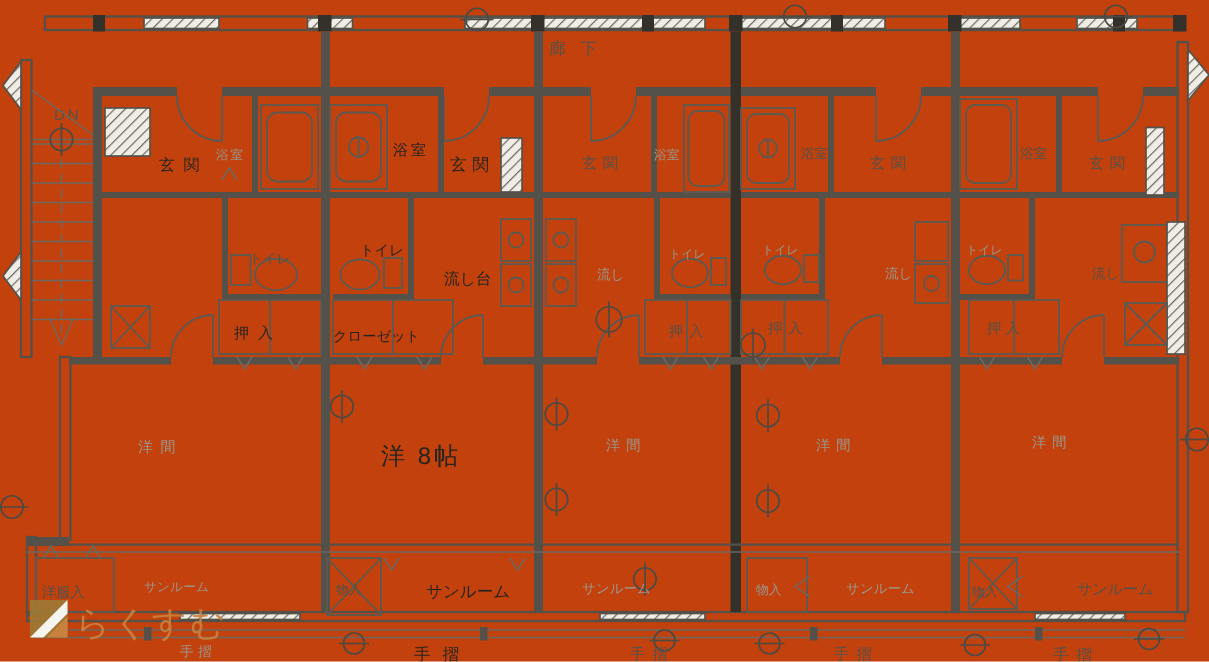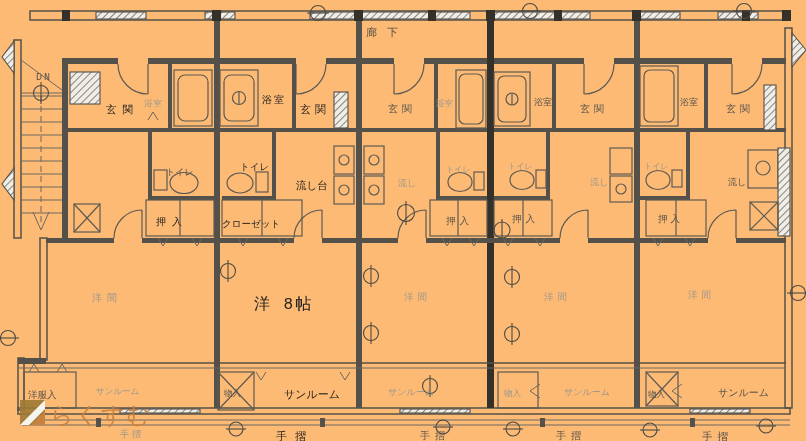--- a/index.html
+++ b/index.html
@@ -1,17 +1,17 @@
 <!DOCTYPE html>
 <html><head>
 <meta charset="utf-8">
 <style>
   html,body{margin:0;padding:0;background:#e9e7e0;}
-  #stage{position:relative;width:806px;height:441px;background:#fdba74;overflow:hidden;
-         font-family:Liberation Mono, monospace;}
+  #stage{position:relative;width:806px;height:441px;background:#c2410c;overflow:hidden;
+         font-family:Liberation Sans, sans-serif;}
   svg{display:block}
   .w   {fill:#54514a;}
   .wd  {fill:#34312b;}
   .ln  {fill:none;stroke:#54514a;stroke-width:1.5;}
   .lnt {fill:none;stroke:#6b6862;stroke-width:1;}
   .fx  {fill:none;stroke:#5d5a53;stroke-width:1.2;}
   .sym {fill:none;stroke:#4c4a44;stroke-width:1.1;}
   .hat {fill:url(#h);stroke:#54514a;stroke-width:1.1;}
   text {fill:#2f2d29;}
   .td  {fill:#26241f;}

